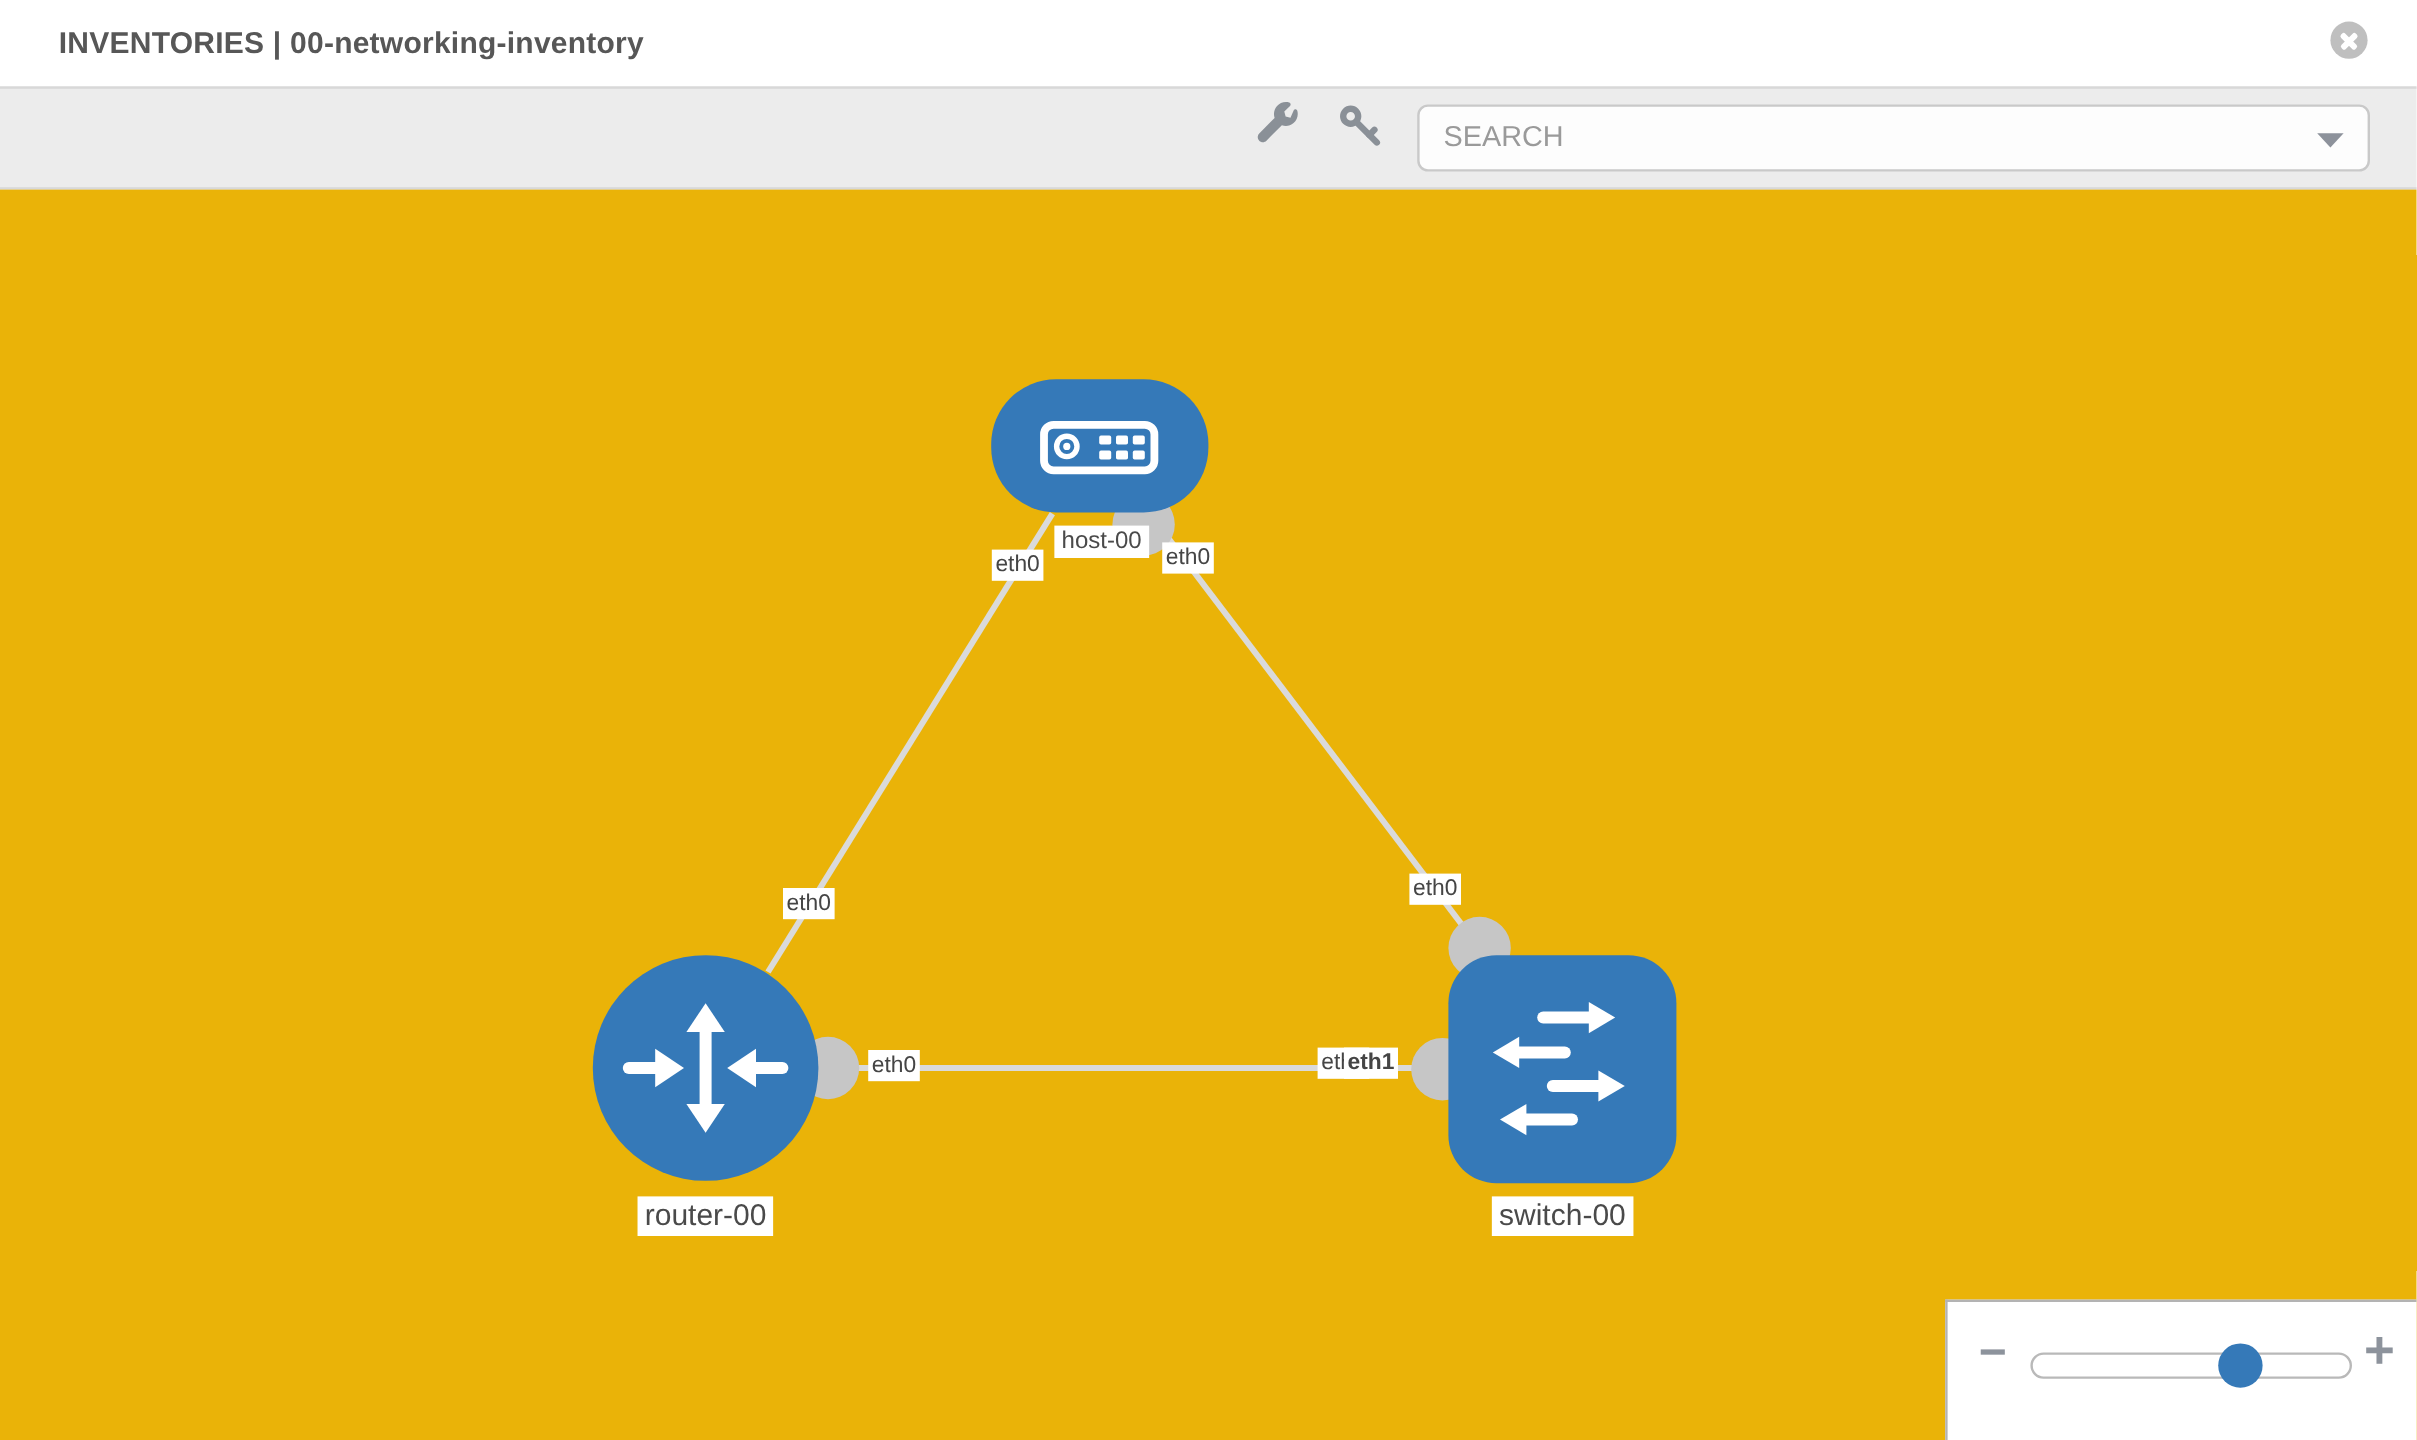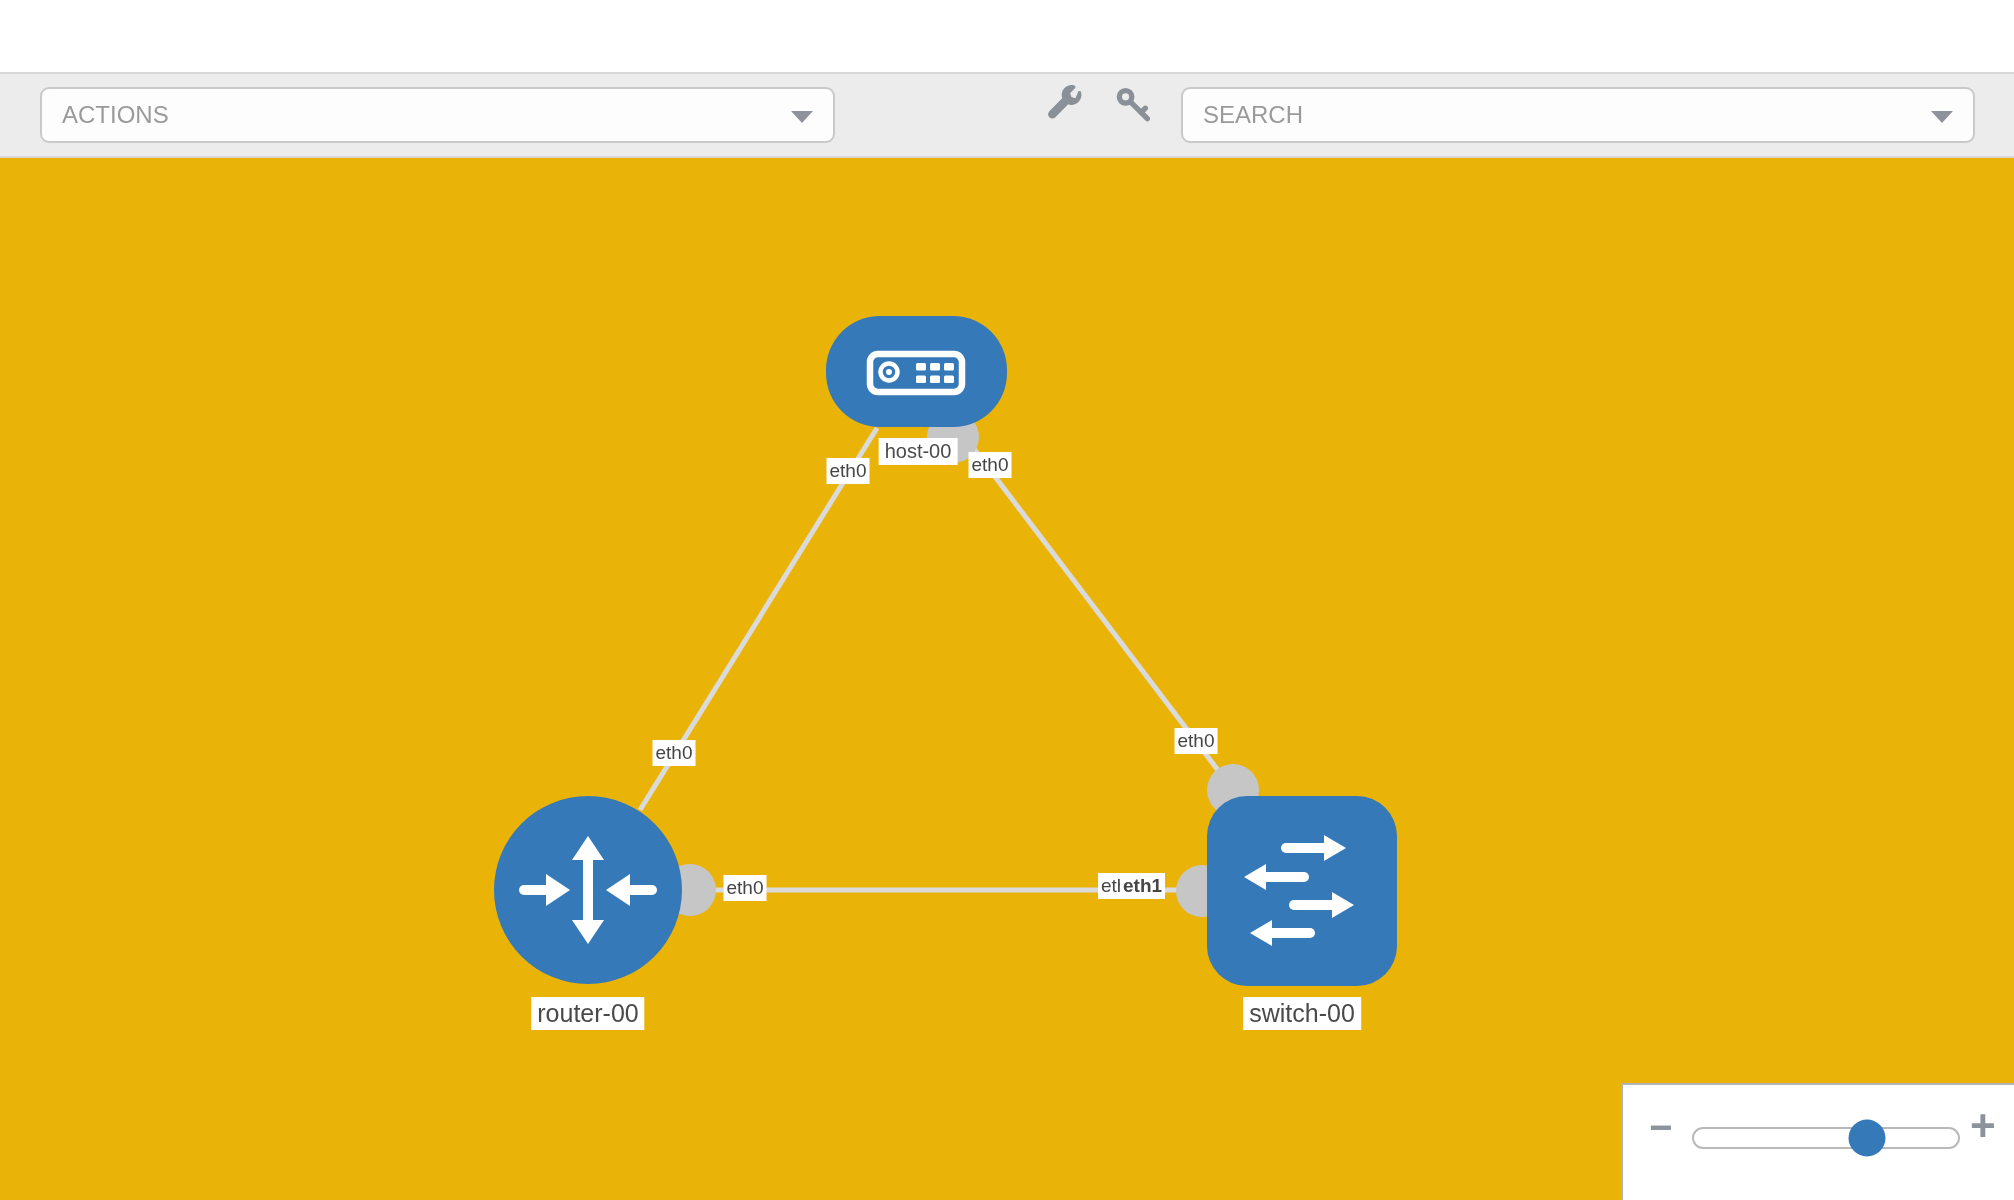--- a/index.html
+++ b/index.html
@@ -53,26 +53,29 @@
   .zoom-track{position:absolute;left:69px;top:42px;width:268px;height:22px;background:#ffffff;
        border:2px solid #b9b9b9;border-radius:13px;box-sizing:border-box;cursor:pointer;}
   .zoom-knob{position:absolute;left:173px;top:50%;width:37px;height:37px;border-radius:50%;
        background:#3579b8;transform:translate(-50%,-50%);cursor:pointer;}
 </style>
 </head>
 <body>
 
 <div class="app">
 
+  <div class="header">
+    <div class="page-title">INVENTORIES | 00-networking-inventory</div>
+    <div class="close-btn">
+      <span class="bar a"></span>
+      <span class="bar b"></span>
+    </div>
+  </div>
 
   <div class="toolbar">
-    <div class="combo combo-actions">
-      <span>ACTIONS</span>
-      <span class="caret"></span>
-    </div>
 
     <div class="toolbtn wrench">
       <svg width="44" height="44" viewBox="0 0 24 24">
         <path fill="#8a9097" d="M20.9 5.2c.5-.5 1.3-.3 1.5.4.6 2-.1 4.2-1.7 5.6-1.5 1.3-3.5 1.6-5.3 1l-7 7c-.9.9-2.4.9-3.3 0-.9-.9-.9-2.4 0-3.3l7-7c-.6-1.8-.3-3.8 1-5.3 1.4-1.6 3.6-2.3 5.6-1.7.7.2.9 1 .4 1.5l-2.6 2.6.6 2.2 2.2.6z"></path>
       </svg>
     </div>
     <div class="toolbtn key">
       <svg width="44" height="44" viewBox="0 0 24 24">
         <g stroke="#8a9097" fill="none" stroke-width="2.9" stroke-linecap="round">
           <circle cx="7.4" cy="8.1" r="3.4"></circle>

